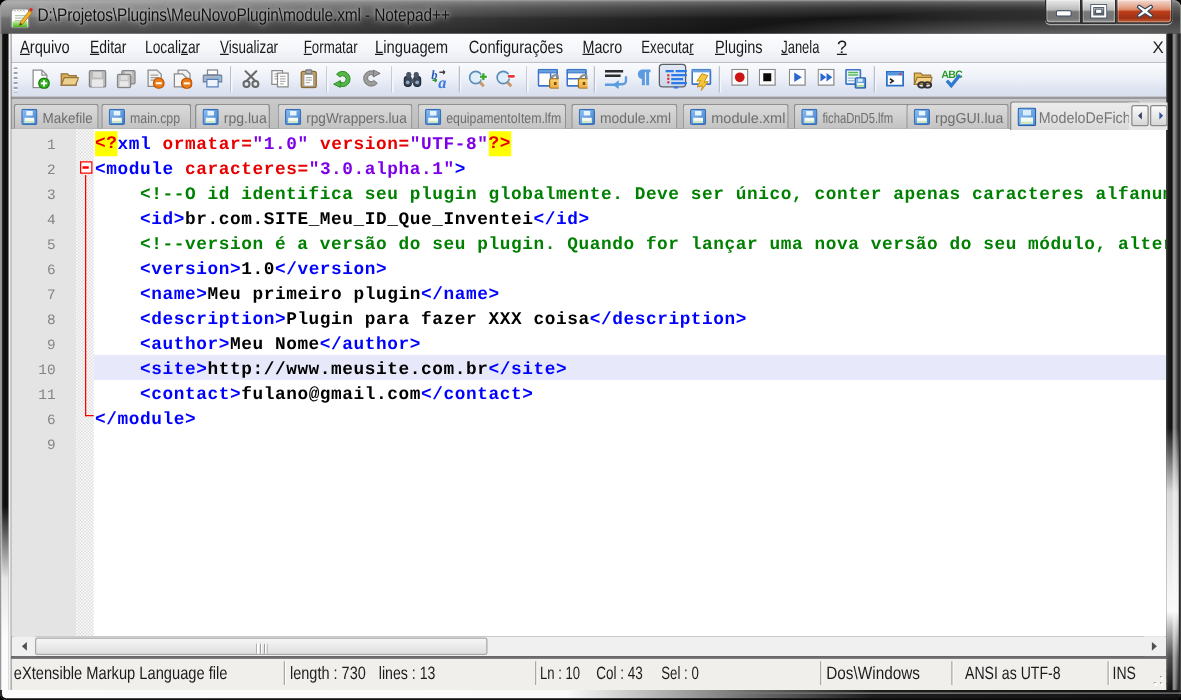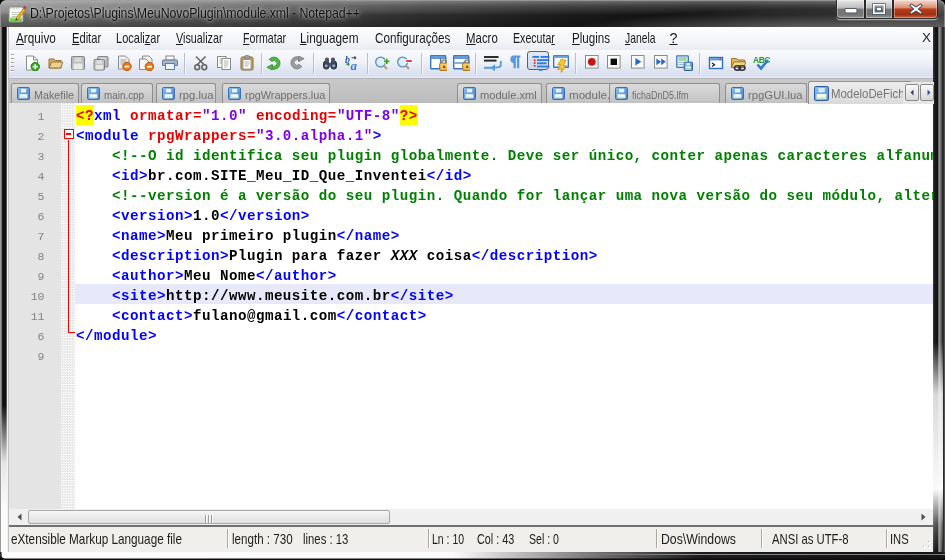--- a/index.html
+++ b/index.html
@@ -52,21 +52,21 @@
 
 #editor{position:absolute;left:9px;top:103px;width:924px;height:406px;background:#fff;overflow:hidden;}
 #nummargin{position:absolute;left:0;top:0;width:52px;height:406px;background:#e4e4e4;}
 #foldmargin{position:absolute;left:52px;top:0;width:14.3px;height:406px;
  background:conic-gradient(#dedede 25%,#fcfcfc 0 50%,#dedede 0 75%,#fcfcfc 0);background-size:2.6px 2.6px;}
 #curline{position:absolute;left:66.3px;top:181px;width:858px;height:20px;background:#e8e8fb;}
 .num{position:absolute;left:0;width:35.5px;text-align:right;color:#848484;font-family:"Liberation Mono",monospace;font-size:11.5px;height:20px;line-height:20px;padding-top:2.5px;}
 .cl{position:absolute;left:67px;height:20px;line-height:20px;padding-top:1.5px;white-space:pre;font-family:"Liberation Mono",monospace;font-size:14.2px;letter-spacing:0.48px;font-weight:bold;color:#000;}
 .cB{color:#0000ff;}.cR{color:#e80000;}.cP{color:#7d00e8;}.cG{color:#008000;}
 .cY{color:#e80000;background:#ffff00;padding:2.5px 0 1.3px 0;}
-.cI{font-style:italic;}
+.cI{}
 
 #foldbox{position:absolute;left:54.6px;top:26px;width:10.4px;height:10.4px;background:#fff;border:1.4px solid #f00;}
 #foldbox:after{content:"";position:absolute;left:1.2px;top:3.3px;width:5.6px;height:1.5px;background:#f00;}
 #foldline{position:absolute;left:58.6px;top:36.5px;width:1.4px;height:193.5px;background:#f00;}
 #foldfoot{position:absolute;left:58.6px;top:229px;width:7px;height:1.4px;background:#f00;}
 
 #hscroll{position:absolute;left:9px;top:509px;width:924px;height:16px;background:#f0f0f0;}
 .sbtn{position:absolute;top:0;width:17px;height:16px;background:#f0f0f0;}
 #thumb{position:absolute;left:18.5px;top:1px;width:362px;height:14px;background:linear-gradient(to bottom,#f6f6f6,#dfdfdf);border:1px solid #a8a8a8;border-radius:2px;}
 #thumbgrip{position:absolute;left:176px;top:4px;width:9px;height:8px;
@@ -403,39 +403,48 @@
       </div>
     <div class="tab" style="left:213.2px;width:108.2px">
         <svg width="13" height="13">
           <rect x="0.5" y="0.5" width="12" height="12" rx="1.2" fill="url(#fg)" stroke="#3a6fb5"></rect>
           <rect x="4" y="1.8" width="5.2" height="3.6" fill="#e8f4fd"></rect>
           <rect x="2.6" y="7.2" width="7.8" height="4" fill="#f6fcf4"></rect>
           <rect x="2.6" y="9.7" width="7.8" height="1.5" fill="#cde7c2"></rect>
         </svg>
         <span class="lbl" style="transform:scaleX(0.94);transform-origin:0 50%">rpgWrappers.lua</span>
       </div>
+    <div class="tab" style="left:325.4px;width:118.6px">
+        <svg width="13" height="13">
+          <rect x="0.5" y="0.5" width="12" height="12" rx="1.2" fill="url(#fg)" stroke="#3a6fb5"></rect>
+          <rect x="4" y="1.8" width="5.2" height="3.6" fill="#e8f4fd"></rect>
+          <rect x="2.6" y="7.2" width="7.8" height="4" fill="#f6fcf4"></rect>
+          <rect x="2.6" y="9.7" width="7.8" height="1.5" fill="#cde7c2"></rect>
+        </svg>
+        <span class="lbl" style="transform:scaleX(0.85);transform-origin:0 50%">equipamentoItem.lfm</span>
+      </div>
     <div class="tab" style="left:448px;width:85px">
         <svg width="13" height="13">
           <rect x="0.5" y="0.5" width="12" height="12" rx="1.2" fill="url(#fg)" stroke="#3a6fb5"></rect>
           <rect x="4" y="1.8" width="5.2" height="3.6" fill="#e8f4fd"></rect>
           <rect x="2.6" y="7.2" width="7.8" height="4" fill="#f6fcf4"></rect>
           <rect x="2.6" y="9.7" width="7.8" height="1.5" fill="#cde7c2"></rect>
         </svg>
         <span class="lbl" style="transform:scaleX(0.958);transform-origin:0 50%">module.xml</span>
       </div>
     <div class="tab" style="left:537px;width:85px">
         <svg width="13" height="13">
           <rect x="0.5" y="0.5" width="12" height="12" rx="1.2" fill="url(#fg)" stroke="#3a6fb5"></rect>
           <rect x="4" y="1.8" width="5.2" height="3.6" fill="#e8f4fd"></rect>
           <rect x="2.6" y="7.2" width="7.8" height="4" fill="#f6fcf4"></rect>
           <rect x="2.6" y="9.7" width="7.8" height="1.5" fill="#cde7c2"></rect>
         </svg>
         <span class="lbl">module.xml</span>
       </div>
-    <div class="tab" style="left:600px;width:111px">
+    <div class="tab" style="left:626px;width:111px">
         <svg width="13" height="13">
           <rect x="0.5" y="0.5" width="12" height="12" rx="1.2" fill="url(#fg)" stroke="#3a6fb5"></rect>
           <rect x="4" y="1.8" width="5.2" height="3.6" fill="#e8f4fd"></rect>
           <rect x="2.6" y="7.2" width="7.8" height="4" fill="#f6fcf4"></rect>
           <rect x="2.6" y="9.7" width="7.8" height="1.5" fill="#cde7c2"></rect>
         </svg>
         <span class="lbl" style="transform:scaleX(0.775);transform-origin:0 50%">fichaDnD5.lfm</span>
       </div>
     <div class="tab" style="left:716px;width:82px">
         <svg width="13" height="13">
@@ -480,22 +489,22 @@
       <div class="num" style="top:61px">4</div>
       <div class="num" style="top:81px">5</div>
       <div class="num" style="top:101px">6</div>
       <div class="num" style="top:121px">7</div>
       <div class="num" style="top:141px">8</div>
       <div class="num" style="top:161px">9</div>
       <div class="num" style="top:181px">10</div>
       <div class="num" style="top:201px">11</div>
       <div class="num" style="top:221px">6</div>
       <div class="num" style="top:241px">9</div>
-      <div class="cl" style="top:1px"><span class="cY">&lt;?</span><span class="cB">xml</span><span class="cR"> ormatar=</span><span class="cP">"1.0"</span><span class="cR"> encoding=</span><span class="cP">"UTF-8"</span><span class="cY">?&gt;</span></div>
-      <div class="cl" style="top:21px"><span class="cB">&lt;module</span><span class="cR"> rpgWrappers=</span><span class="cP">"3.0.alpha.1"</span><span class="cB">&gt;</span></div>
+      <div class="cl" style="top:1px"><span class="cY">&lt;?</span><span class="cB">xml</span><span class="cR"> ormatar=</span><span class="cP">"1.0"</span><span class="cR"> version=</span><span class="cP">"UTF-8"</span><span class="cY">?&gt;</span></div>
+      <div class="cl" style="top:21px"><span class="cB">&lt;module</span><span class="cR"> caracteres=</span><span class="cP">"3.0.alpha.1"</span><span class="cB">&gt;</span></div>
       <div class="cl" style="top:41px"><span class="cG">    &lt;!--O id identifica seu plugin globalmente. Deve ser único, conter apenas caracteres alfanuméricos--&gt;</span></div>
       <div class="cl" style="top:61px">    <span class="cB">&lt;id&gt;</span>br.com.SITE_Meu_ID_Que_Inventei<span class="cB">&lt;/id&gt;</span></div>
       <div class="cl" style="top:81px"><span class="cG">    &lt;!--version é a versão do seu plugin. Quando for lançar uma nova versão do seu módulo, altere...--&gt;</span></div>
       <div class="cl" style="top:101px">    <span class="cB">&lt;version&gt;</span>1.0<span class="cB">&lt;/version&gt;</span></div>
       <div class="cl" style="top:121px">    <span class="cB">&lt;name&gt;</span>Meu primeiro plugin<span class="cB">&lt;/name&gt;</span></div>
       <div class="cl" style="top:141px">    <span class="cB">&lt;description&gt;</span>Plugin para fazer <span class="cI">XXX</span> coisa<span class="cB">&lt;/description&gt;</span></div>
       <div class="cl" style="top:161px">    <span class="cB">&lt;author&gt;</span>Meu Nome<span class="cB">&lt;/author&gt;</span></div>
       <div class="cl" style="top:181px">    <span class="cB">&lt;site&gt;</span>http://www.meusite.com.br<span class="cB">&lt;/site&gt;</span></div>
       <div class="cl" style="top:201px">    <span class="cB">&lt;contact&gt;</span>fulano@gmail.com<span class="cB">&lt;/contact&gt;</span></div>
       <div class="cl" style="top:221px"><span class="cB">&lt;/module&gt;</span></div>

